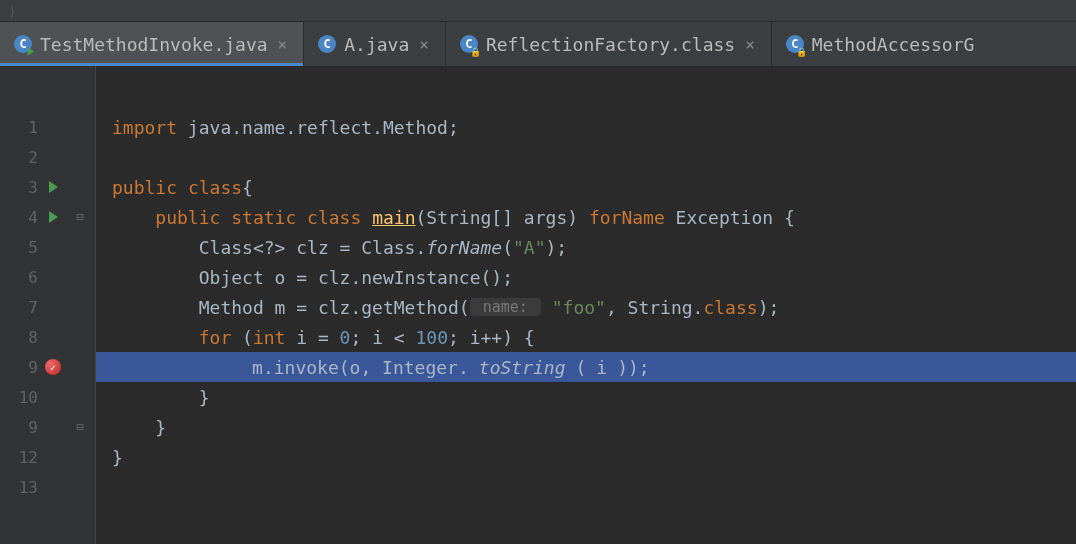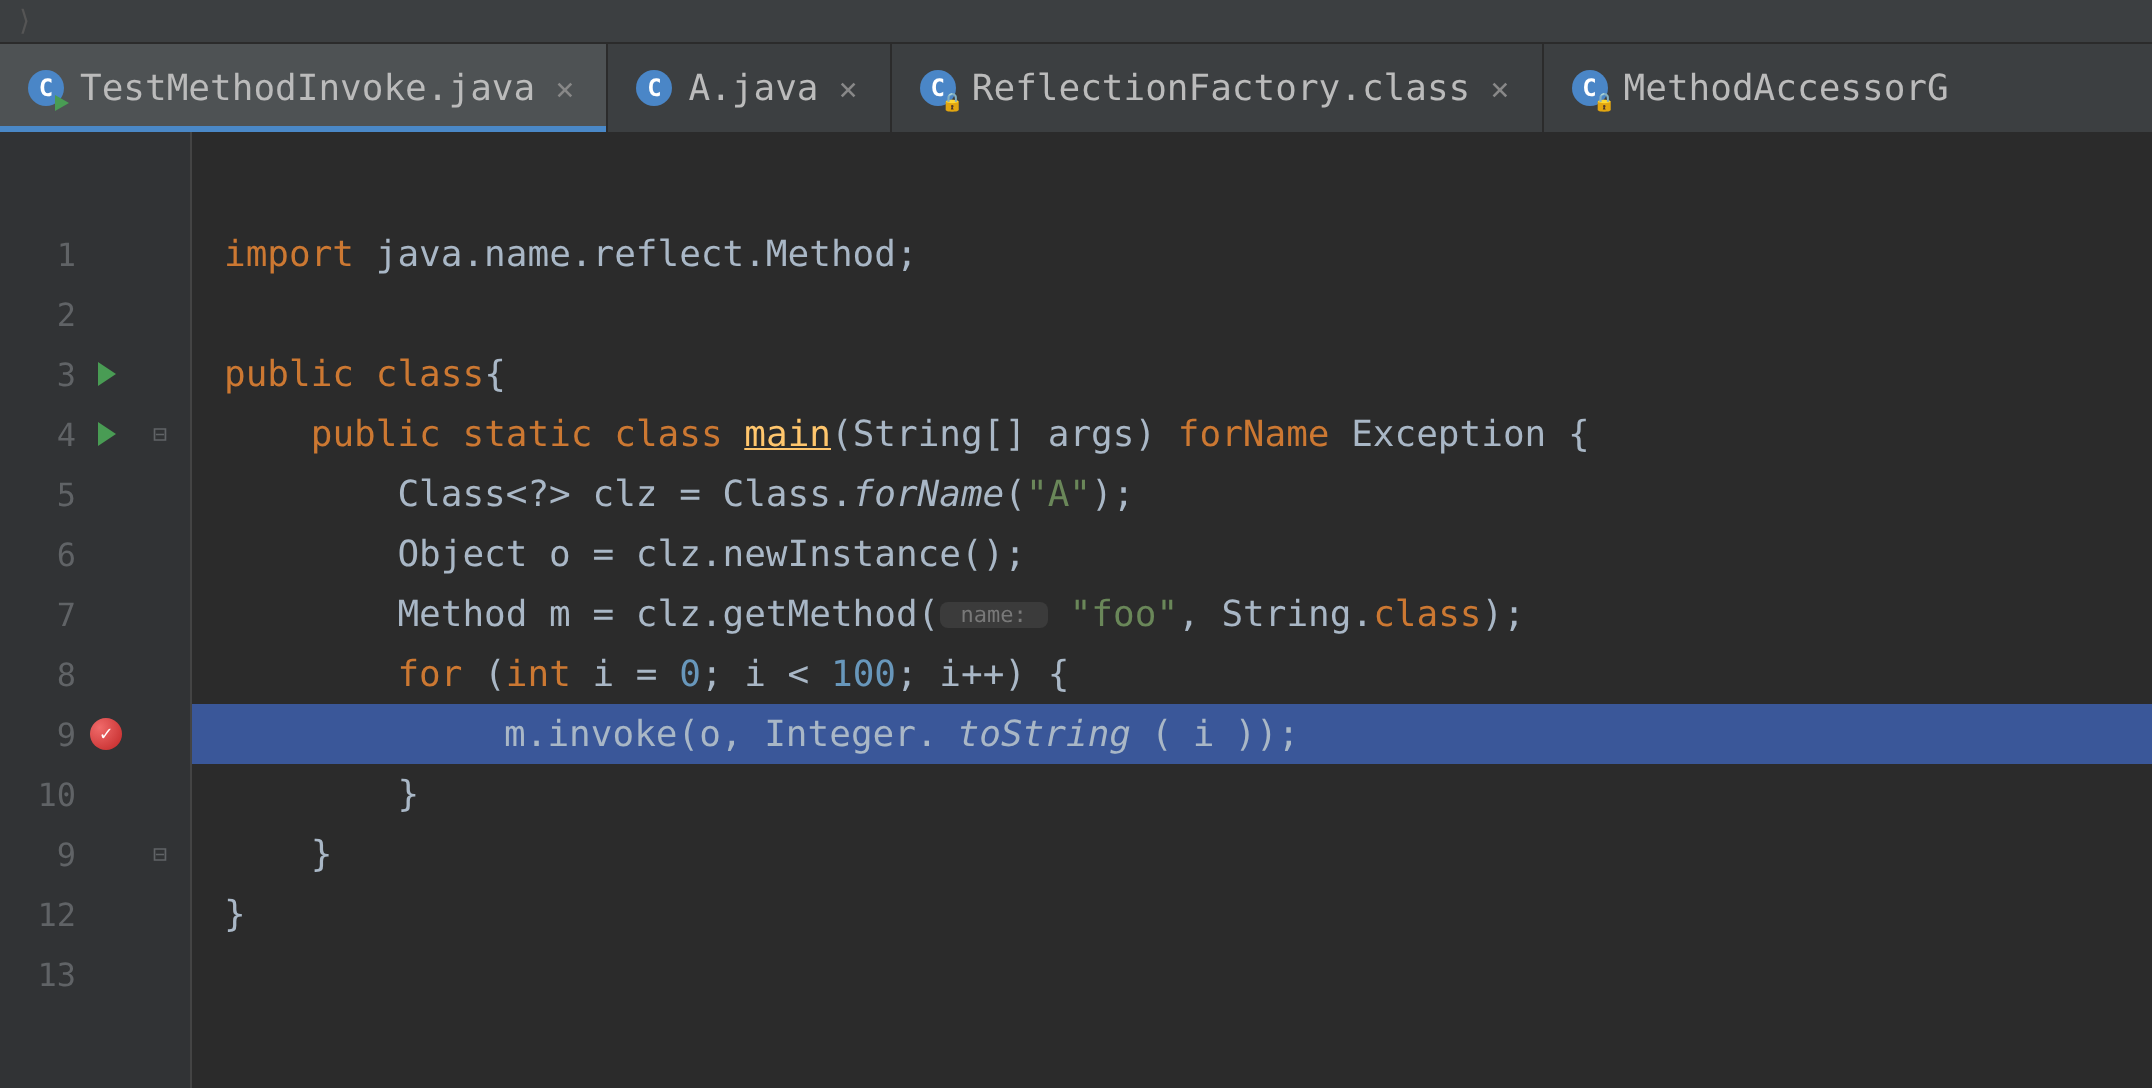--- a/index.html
+++ b/index.html
@@ -179,21 +179,21 @@
 .kw { color: #cc7832; }
 .str { color: #6a8759; }
 .num { color: #6897bb; }
 .fn { color: #ffc66d; text-decoration: underline; }
 .ital { font-style: italic; }
 .param-hint {
   color: #787878;
   background: #3b3b3b;
   border-radius: 4px;
   padding: 0 4px;
-  font-size: 11px;
+  font-size: 15px;
 }
 </style>
 </head>
 <body>
 
 <div class="breadcrumb-bar">
   <span class="breadcrumb-chevron">⟩</span>
 </div>
 
 <div class="tab-bar">

